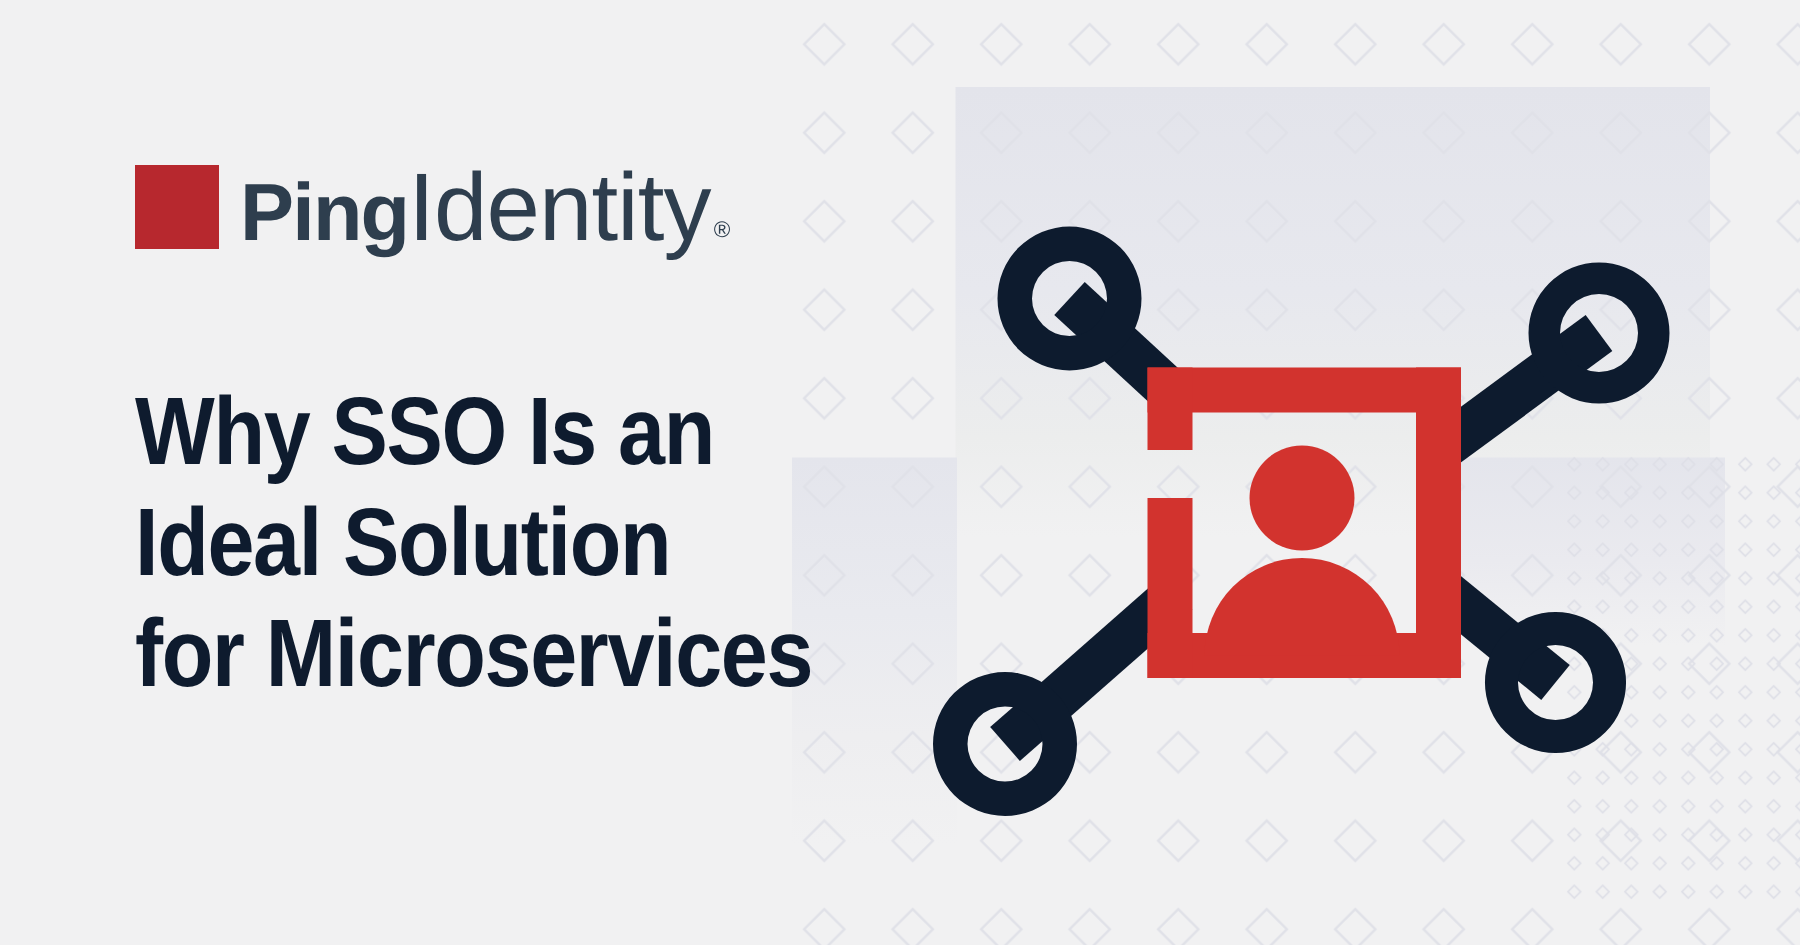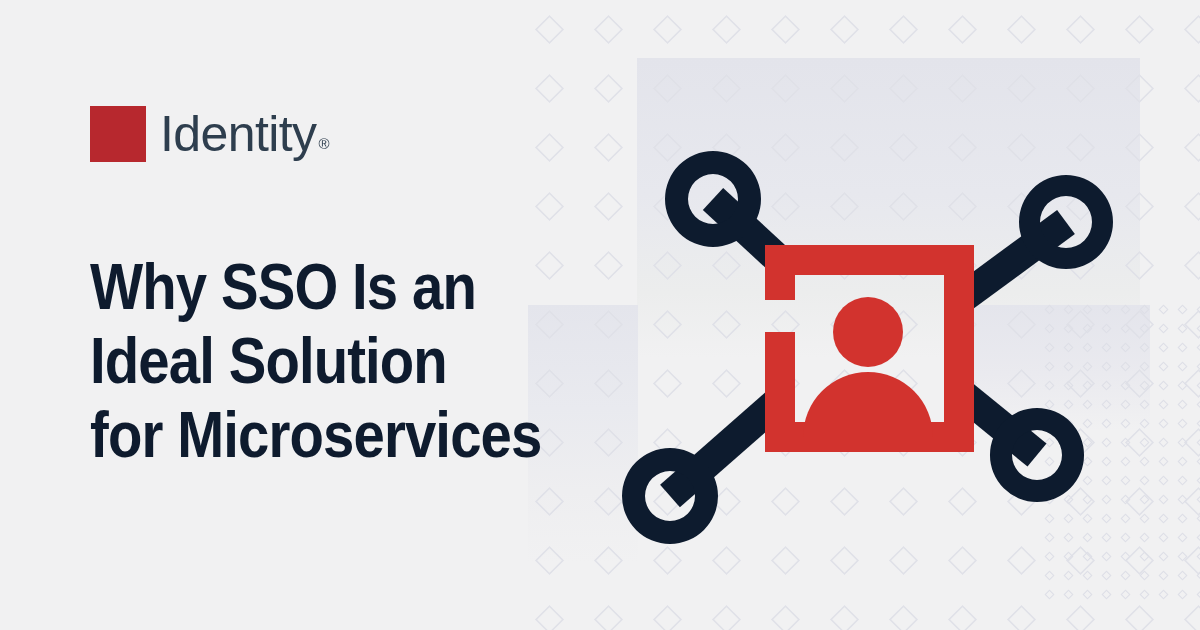--- a/index.html
+++ b/index.html
@@ -87,21 +87,21 @@
     align-items: baseline;
     color: #2e3e4e;
     line-height: 1;
   }
   #logo-ping {
     font-size: 54px;
     font-weight: 700;
     letter-spacing: -1.2px;
   }
   #logo-identity {
-    font-size: 50px;
+    font-size: 64px;
     font-weight: 400;
     letter-spacing: -0.6px;
     text-align: right;
   }
   #logo-reg {
     font-size: 15px;
     font-weight: 400;
     margin-left: 2px;
     position: relative;
     top: -2px;
@@ -160,20 +160,21 @@
       <pattern id="diamondsSmall" width="19" height="19" patternUnits="userSpaceOnUse">
         <rect x="6.5" y="6.5" width="6" height="6" transform="rotate(45 9.5 9.5)" fill="none" stroke="#dedfe7" stroke-width="1.1"></rect>
       </pattern>
     </defs>
     <rect x="0" y="0" width="165" height="300" fill="url(#diamondsSmall)"></rect>
   </svg>
 
   <div id="logo">
     <div id="logo-mark"></div>
     <div id="logo-wordmark">
+      <span id="logo-ping">Ping</span>
         <span id="logo-identity">Identity</span>
         <span id="logo-reg">®</span>
     </div>
   </div>
 
   <h1 id="headline">
     <span class="hl-line">Why SSO Is an</span>
     <span class="hl-line">Ideal Solution</span>
     <span class="hl-line">for Microservices</span>
   </h1>

